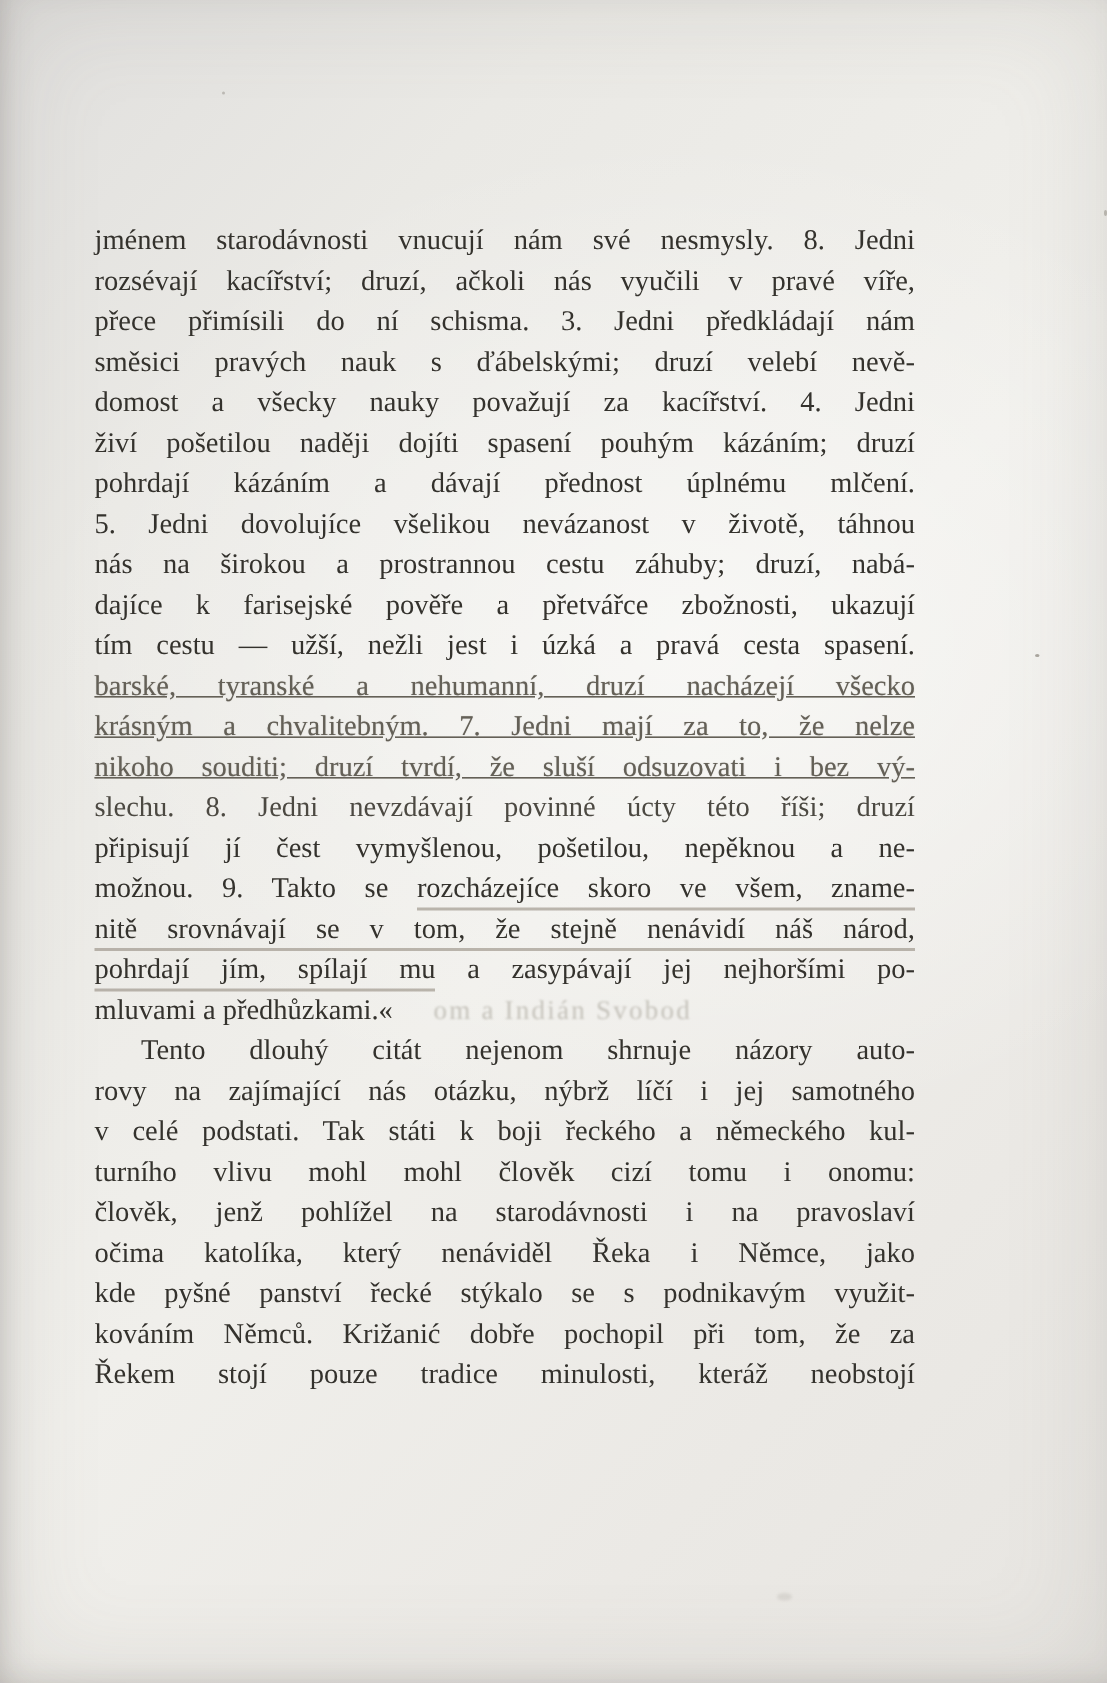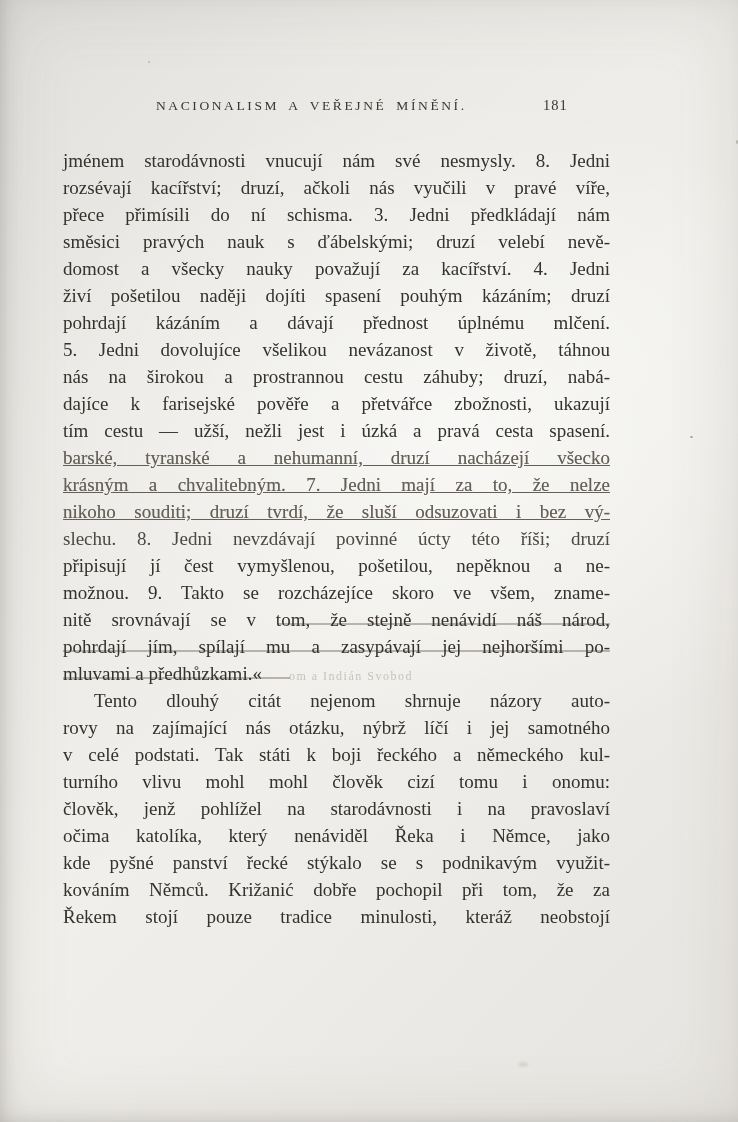--- a/index.html
+++ b/index.html
@@ -40,45 +40,41 @@
   .line{
     text-align:justify;text-align-last:justify;
     height:27px;
   }
   .line.no-just{text-align:left;text-align-last:left;}
   .line.indent{padding-left:31px;}
   .line.semi{color:#4c4942;}
   .line.faded{color:#646057;text-shadow:0 0 0.6px rgba(100,96,87,0.5);text-decoration:underline;}
   .u{
     border-bottom:2px solid rgba(138,130,116,0.55);
-    padding-bottom:20px;
+    padding-bottom:2px;
   }
   .ghost{
     display:inline-block;
     margin-left:27px;
     color:#a19d92;opacity:0.55;
     filter:blur(0.7px);
     letter-spacing:1.5px;
-    font-size:12px;
+    font-size:18px;
   }
   .speck{position:absolute;border-radius:50%;background:#8a857c;}
   .speck.s1{left:690px;top:436px;width:3px;height:2px;opacity:.7;}
   .speck.s2{left:148px;top:61px;width:2px;height:2px;opacity:.45;}
   .speck.s3{left:518px;top:1062px;width:10px;height:5px;opacity:.18;filter:blur(1px);}
   .speck.s4{left:736px;top:140px;width:2px;height:4px;opacity:.5;}
 </style>
 </head>
 <body>
 
 <div class="page">
 
-  <div class="header">
-    <span class="title">NACIONALISM A VEŘEJNÉ MÍNĚNÍ.</span>
-    <span class="folio">181</span>
-  </div>
 
   <div class="bodytext">
     <div class="line">jménem starodávnosti vnucují nám své nesmysly. 8. Jedni</div>
     <div class="line">rozsévají kacířství; druzí, ačkoli nás vyučili v pravé víře,</div>
     <div class="line">přece přimísili do ní schisma. 3. Jedni předkládají nám</div>
     <div class="line">směsici pravých nauk s ďábelskými; druzí velebí nevě-</div>
     <div class="line">domost a všecky nauky považují za kacířství. 4. Jedni</div>
     <div class="line">živí pošetilou naději dojíti spasení pouhým kázáním; druzí</div>
     <div class="line">pohrdají kázáním a dávají přednost úplnému mlčení.</div>
     <div class="line">5. Jedni dovolujíce všelikou nevázanost v životě, táhnou</div>

